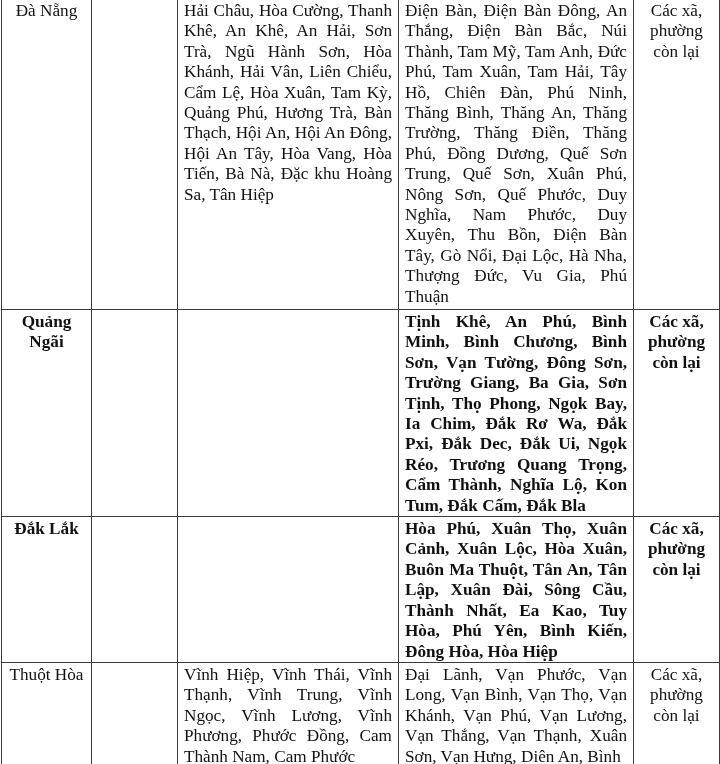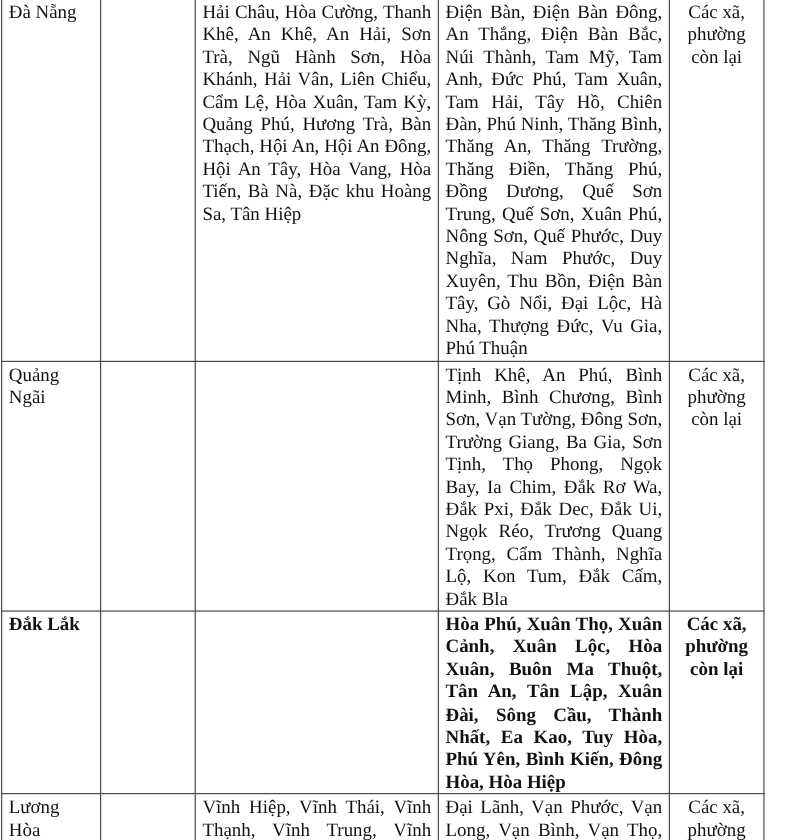--- a/index.html
+++ b/index.html
@@ -7,29 +7,29 @@
   .doc-table {
     position: absolute; left: 1px; top: -2px;
     border-collapse: collapse; table-layout: fixed;
     font-family: "Liberation Serif", "DejaVu Serif", serif;
     font-size: 17.2px; line-height: 20.4px; color: #111111;
   }
   .doc-table td {
     border: 1.3px solid #3a3a3a; vertical-align: top;
     padding: 2px 6px 0 6px; box-sizing: border-box;
   }
-  .c1 { width: 90px; text-align: left; }
+  .c1 { width: 90px; text-align: center; }
   .c2 { width: 86px; }
   .c3 { width: 221px; text-align: justify; margin-left: 46px; }
-  .c4 { width: 210px; text-align: justify; margin-top: 33px; }
+  .c4 { width: 235px; text-align: justify; margin-top: 33px; }
   .c5 { width: 86px; text-align: center; }
   td span { display: block; }
   .justify { text-align: justify; text-align-last: left; }
   .r1 td { height: 311px; }
-  .r2 td { height: 205px; }
+  .r2 td { height: 205px; font-weight: bold; }
   .r3 td { height: 144px; font-weight: bold; }
   .r4 td { height: 120px; }
 </style>
 </head>
 <body>
 
 <table class="doc-table">
   <tbody>
       <tr class="r1">
     <td class="c1">
@@ -77,21 +77,21 @@
         </td>
     <td class="c4 justify">
           <span>Hòa Phú, Xuân Thọ, Xuân Cảnh, Xuân Lộc, Hòa Xuân, Buôn Ma Thuột, Tân An, Tân Lập, Xuân Đài, Sông Cầu, Thành Nhất, Ea Kao, Tuy Hòa, Phú Yên, Bình Kiến, Đông Hòa, Hòa Hiệp</span>
         </td>
     <td class="c5">
           <span>Các xã, phường còn lại</span>
         </td>
   </tr>
   <tr class="r4">
     <td class="c1">
-          <span>Lương Hòa</span>
+          <span>Thuột Hòa</span>
         </td>
     <td class="c2">
           <span></span>
         </td>
     <td class="c3 justify">
           <span>Vĩnh Hiệp, Vĩnh Thái, Vĩnh Thạnh, Vĩnh Trung, Vĩnh Ngọc, Vĩnh Lương, Vĩnh Phương, Phước Đồng, Cam Thành Nam, Cam Phước</span>
         </td>
     <td class="c4 justify">
           <span>Đại Lãnh, Vạn Phước, Vạn Long, Vạn Bình, Vạn Thọ, Vạn Khánh, Vạn Phú, Vạn Lương, Vạn Thắng, Vạn Thạnh, Xuân Sơn, Vạn Hưng, Diên An, Bình</span>
         </td>

